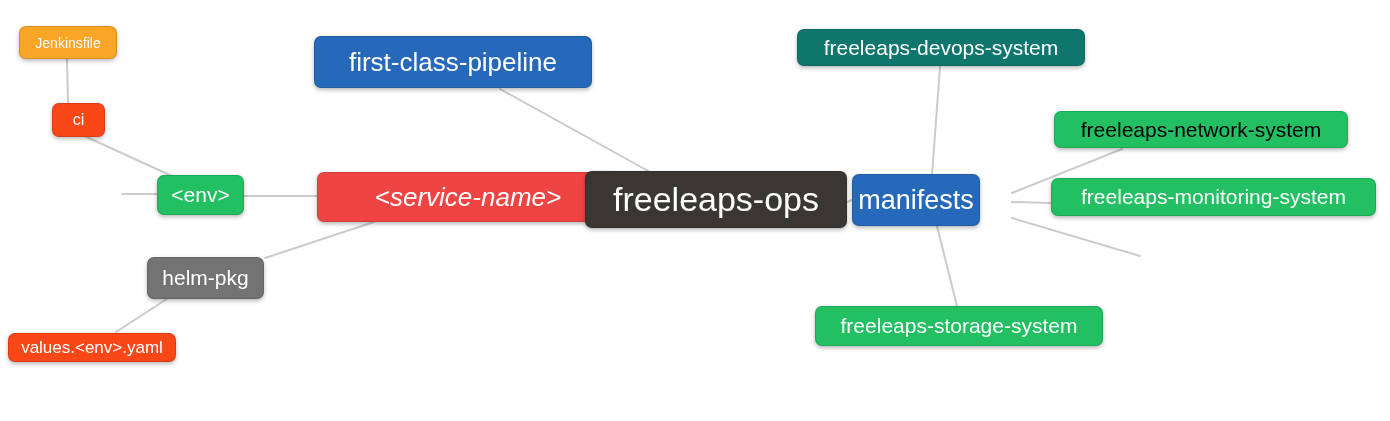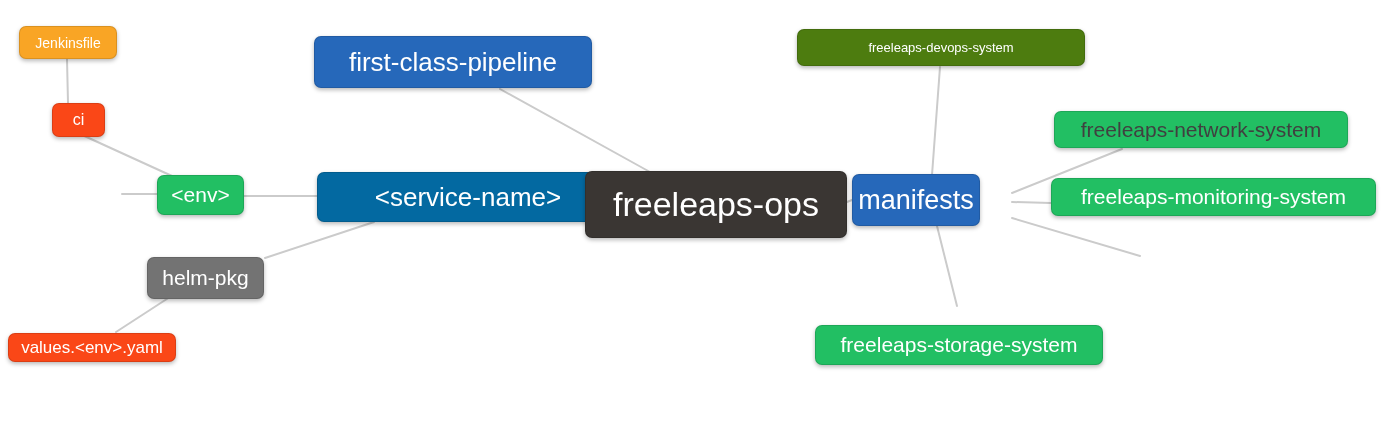--- a/index.html
+++ b/index.html
@@ -69,28 +69,28 @@
 
 
   <div class="node lvl2" style="left: 157px; top: 175px; width: 87px; height: 40px; font-size: 21px; background: rgb(34, 191, 99); color: rgb(255, 255, 255);">&lt;env&gt;</div>
 
   <div class="node lvl2" style="left: 147px; top: 257px; width: 117px; height: 42px; font-size: 21px; background: #737373; color: rgb(255, 255, 255);">helm-pkg</div>
 
   <div class="node lvl3" style="left: 8px; top: 333px; width: 168px; height: 29px; font-size: 17px; background: rgb(250, 71, 23); color: rgb(255, 255, 255);">values.&lt;env&gt;.yaml</div>
 
   <div class="node lvl1" style="left: 314px; top: 36px; width: 278px; height: 52px; font-size: 26px; background: rgb(38, 104, 186); color: rgb(255, 255, 255);">first-class-pipeline</div>
 
-  <div class="node lvl1" style="left: 317px; top: 172px; width: 302px; height: 50px; font-size: 26px; background: #0369a1; color: rgb(255, 255, 255);">&lt;service-name&gt;</div>
+  <div class="node lvl1" style="left: 317px; top: 172px; width: 302px; height: 50px; font-size: 26px; background: #ef4444; color: rgb(255, 255, 255); font-style: italic;">&lt;service-name&gt;</div>
 
-  <div class="node lvl0" style="left: 585px; top: 171px; width: 262px; height: 67px; font-size: 34px; background: rgb(58, 54, 51); color: rgb(255, 255, 255);">freeleaps-ops</div>
+  <div class="node lvl0" style="left: 585px; top: 171px; width: 262px; height: 57px; font-size: 34px; background: rgb(58, 54, 51); color: rgb(255, 255, 255);">freeleaps-ops</div>
 
   <div class="node lvl1" style="left: 852px; top: 174px; width: 128px; height: 52px; font-size: 27px; background: rgb(38, 104, 186); color: rgb(255, 255, 255);">manifests</div>
 
-  <div class="node lvl2" style="left: 797px; top: 29px; width: 288px; height: 37px; font-size: 13px; background: #4d7c0f; color: rgb(255, 255, 255);">freeleaps-devops-system</div>
+  <div class="node lvl2" style="left: 797px; top: 29px; width: 288px; height: 37px; font-size: 21px; background: #0f766e; color: rgb(255, 255, 255);">freeleaps-devops-system</div>
 
-  <div class="node lvl2" style="left: 1054px; top: 111px; width: 294px; height: 37px; font-size: 21px; background: rgb(34, 191, 99); color: #404040;">freeleaps-network-system</div>
+  <div class="node lvl2" style="left: 1054px; top: 111px; width: 294px; height: 37px; font-size: 21px; background: rgb(34, 191, 99); color: #000000;">freeleaps-network-system</div>
 
   <div class="node lvl2" style="left: 1051px; top: 178px; width: 325px; height: 38px; font-size: 21px; background: rgb(34, 191, 99); color: rgb(255, 255, 255);">freeleaps-monitoring-system</div>
 
 
-  <div class="node lvl2" style="left: 815px; top: 306px; width: 288px; height: 40px; font-size: 21px; background: rgb(34, 191, 99); color: rgb(255, 255, 255); margin-top: 19px;">freeleaps-storage-system</div>
+  <div class="node lvl2" style="left: 815px; top: 306px; width: 288px; height: 40px; font-size: 21px; background: rgb(34, 191, 99); color: rgb(255, 255, 255);">freeleaps-storage-system</div>
 
 </div>
 
 </body></html>

